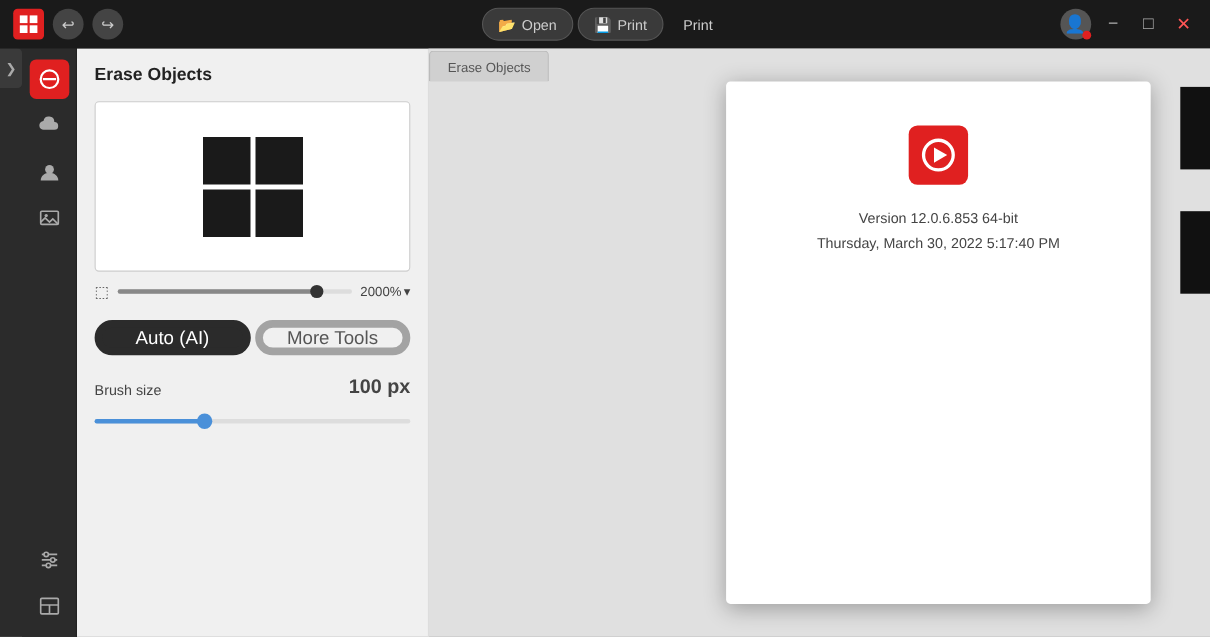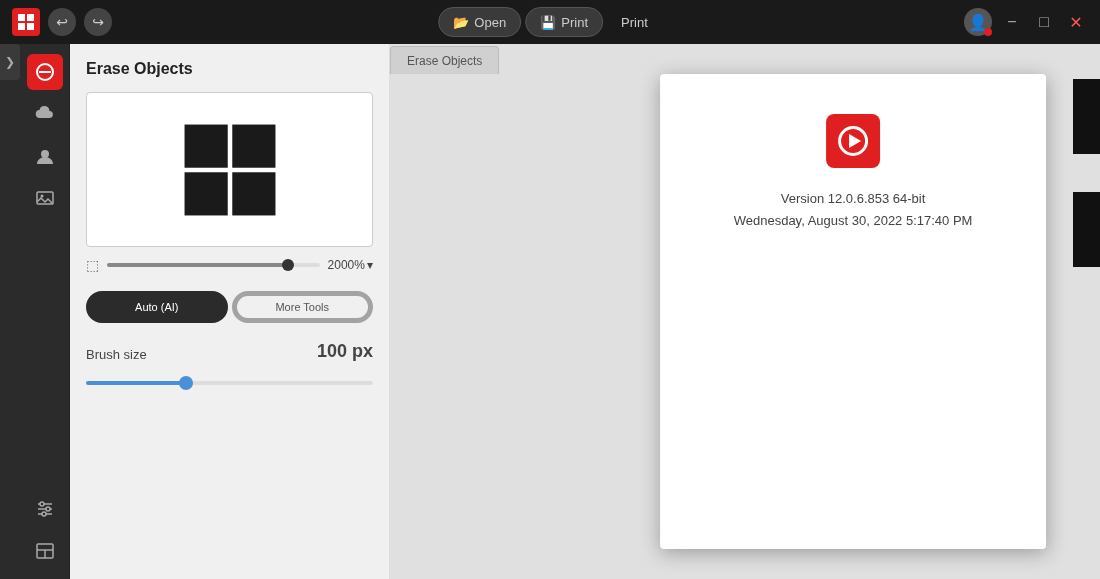--- a/index.html
+++ b/index.html
@@ -236,25 +236,25 @@
     
     .tabs-row {
       display: flex;
       gap: 4px;
       margin-bottom: 18px;
     }
     .tab-btn {
       flex: 1;
       height: 32px;
       border-radius: 16px;
-      border: 5px solid #a3a3a3;
+      border: 7px solid #a3a3a3;
       background: transparent;
       color: #555;
       cursor: pointer;
-      font-size: 11px;
+      font-size: 17px;
     }
     .tab-btn.active {
       background: #2b2b2b;
       color: white;
       border-color: #2b2b2b;
     }
 
     
     .brush-row {
       display: flex;
@@ -570,21 +570,21 @@
 
       <div class="about-dialog">
         <div class="dialog-logo">
           <div class="dialog-logo-inner">
             <div class="play-triangle"></div>
           </div>
         </div>
 
         <div class="dialog-version">
           <div>Version 12.0.6.853 64-bit</div>
-          <div>Wednesday, August 30, 2022 5:17:40 PM</div>
+          <div>Thursday, March 30, 2022 5:17:40 PM</div>
         </div>
 
 
       </div>
 
     </div>
   </div>
 
 </div>
 

